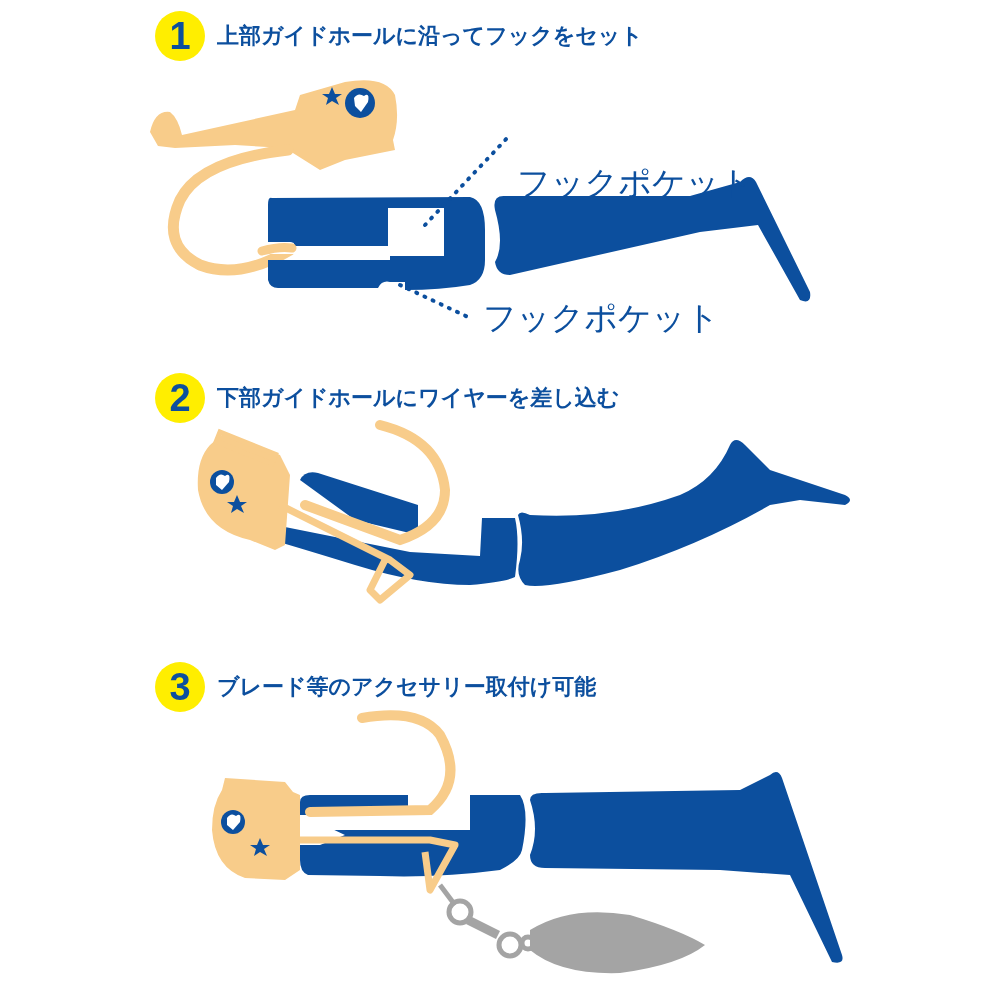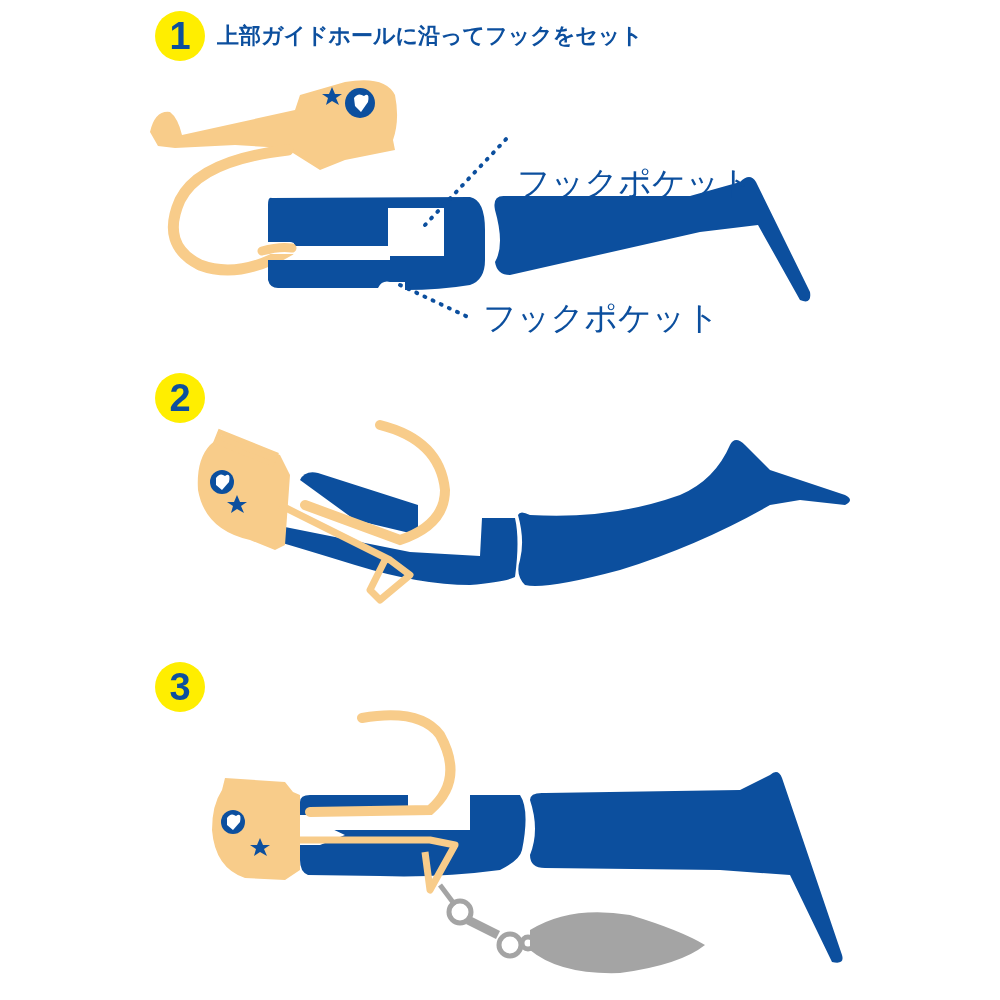--- a/index.html
+++ b/index.html
@@ -102,17 +102,19 @@
 <div class="step-header" style="top:11px;">
   <div class="step-badge">1</div>
   <div class="step-title">上部ガイドホールに沿ってフックをセット</div>
 </div>
 
 <div class="label" style="left:517px; top:117px;margin-top:44px;">フックポケット</div>
 <div class="label" style="left:483px; top:296px;">フックポケット</div>
 
 <div class="step-header" style="top:373px;">
   <div class="step-badge">2</div>
+  <div class="step-title">下部ガイドホールにワイヤーを差し込む</div>
 </div>
 
 <div class="step-header" style="top:662px;">
   <div class="step-badge">3</div>
+  <div class="step-title">ブレード等のアクセサリー取付け可能</div>
 </div>
 
 </body></html>

